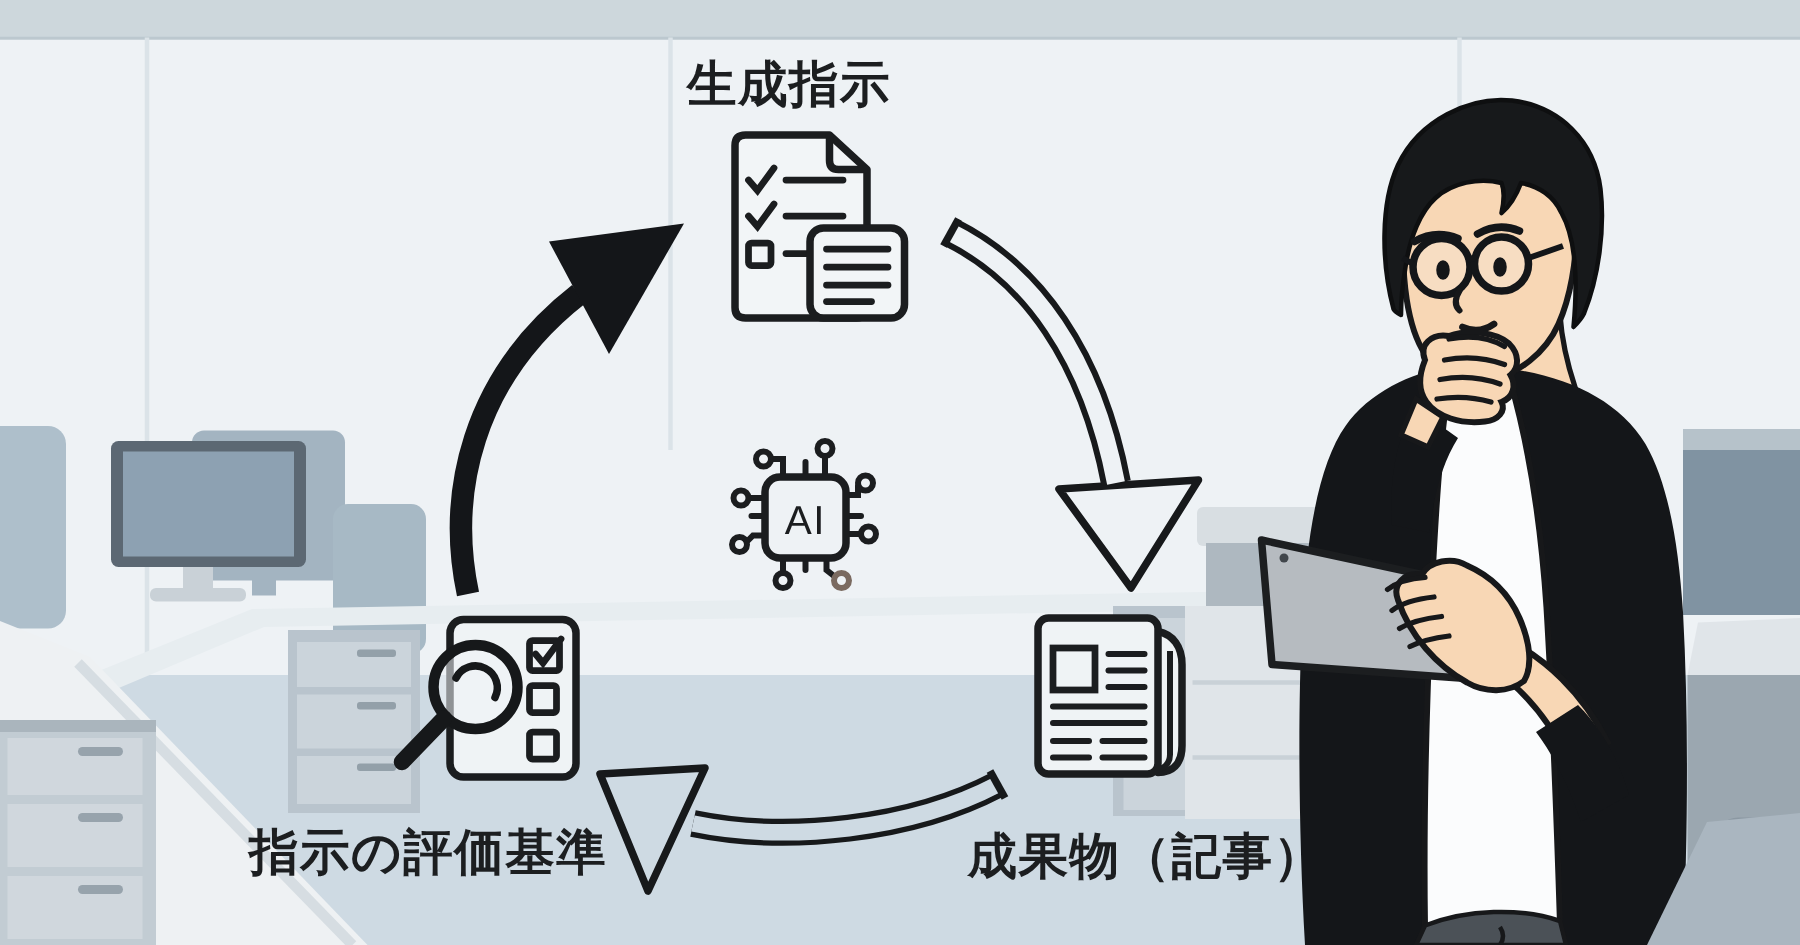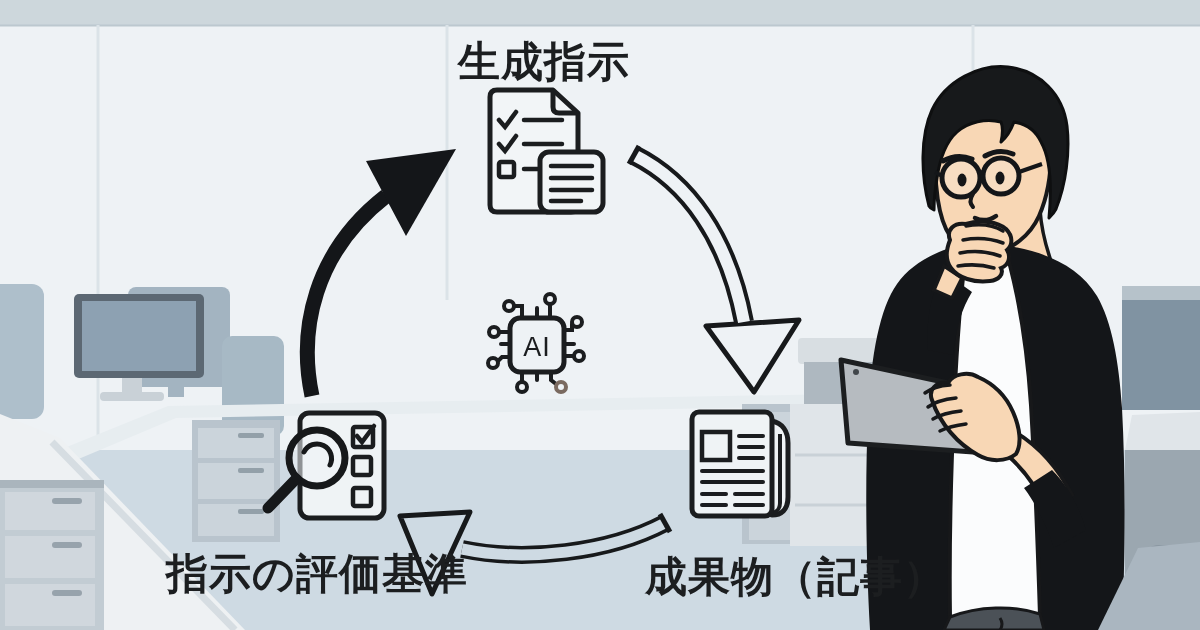--- a/index.html
+++ b/index.html
@@ -11,21 +11,21 @@
     --label:#1c1e20;
   }
   *{margin:0;padding:0;box-sizing:border-box;}
   html,body{width:1200px;height:630px;overflow:hidden;}
   body{font-family:"Liberation Sans","DejaVu Sans",sans-serif;background:var(--wall);}
   .stage{position:relative;width:1200px;height:630px;overflow:hidden;}
   .stage svg{position:absolute;left:0;top:0;}
   .cycle-label{
     position:absolute;
     font-weight:700;
-    font-size:42px;
+    font-size:33px;
     letter-spacing:1px;
     color:var(--label);
     white-space:nowrap;
     z-index:5;
   }
   #label-top{left:458px;top:34px;}
   #label-left{left:166px;top:546px;}
   #label-right{left:645px;top:549px;}
   .ai-glyph{
     font-family:"Liberation Sans","DejaVu Sans",sans-serif;

